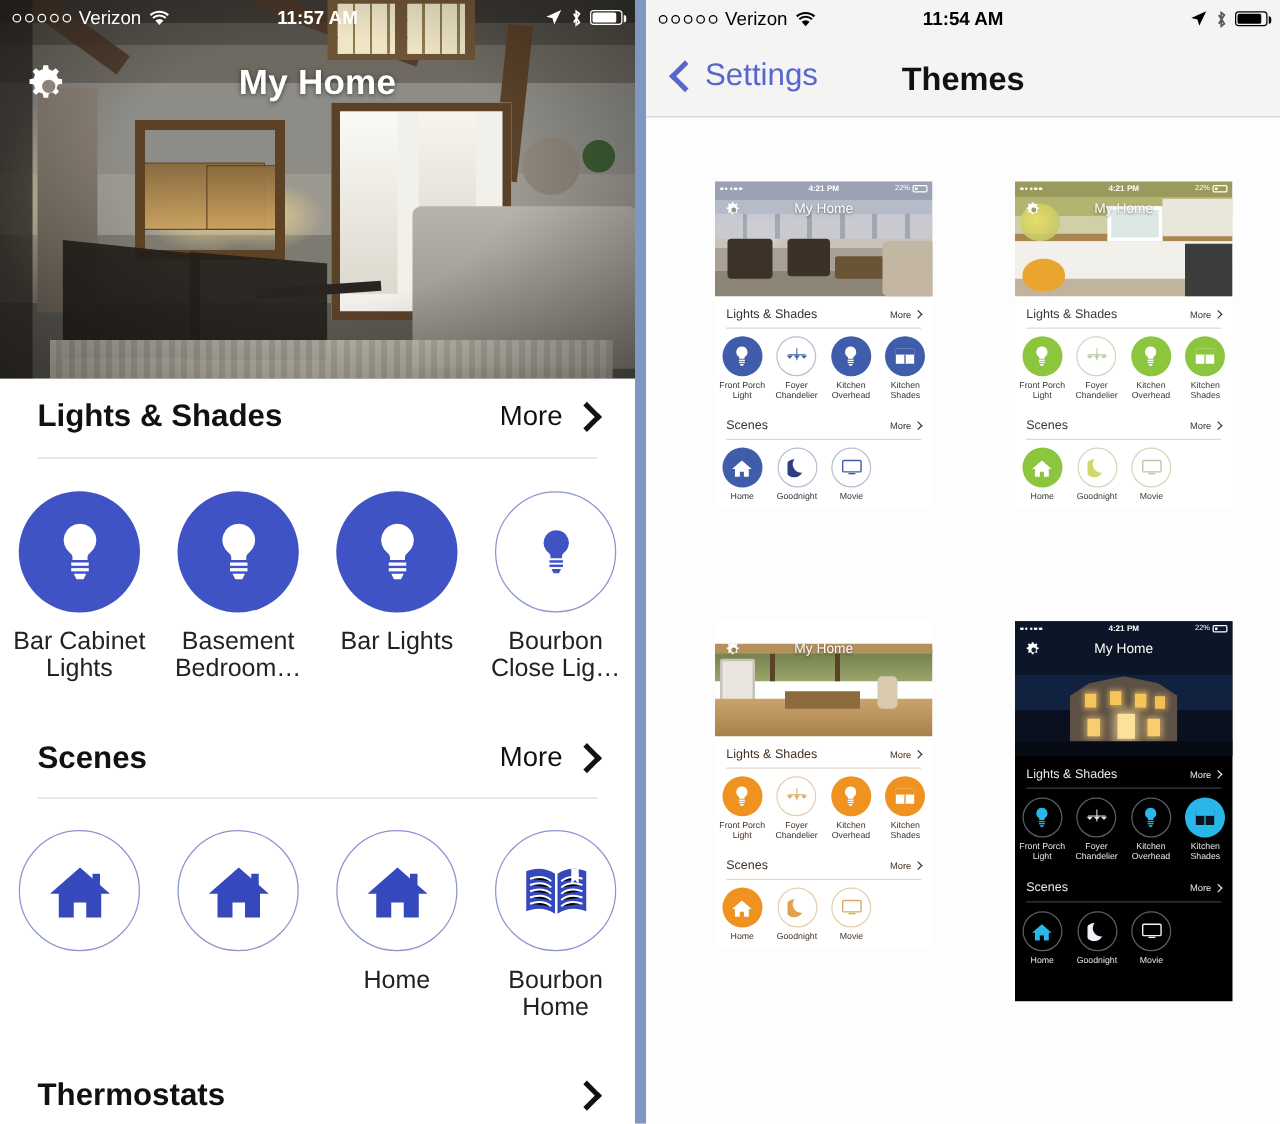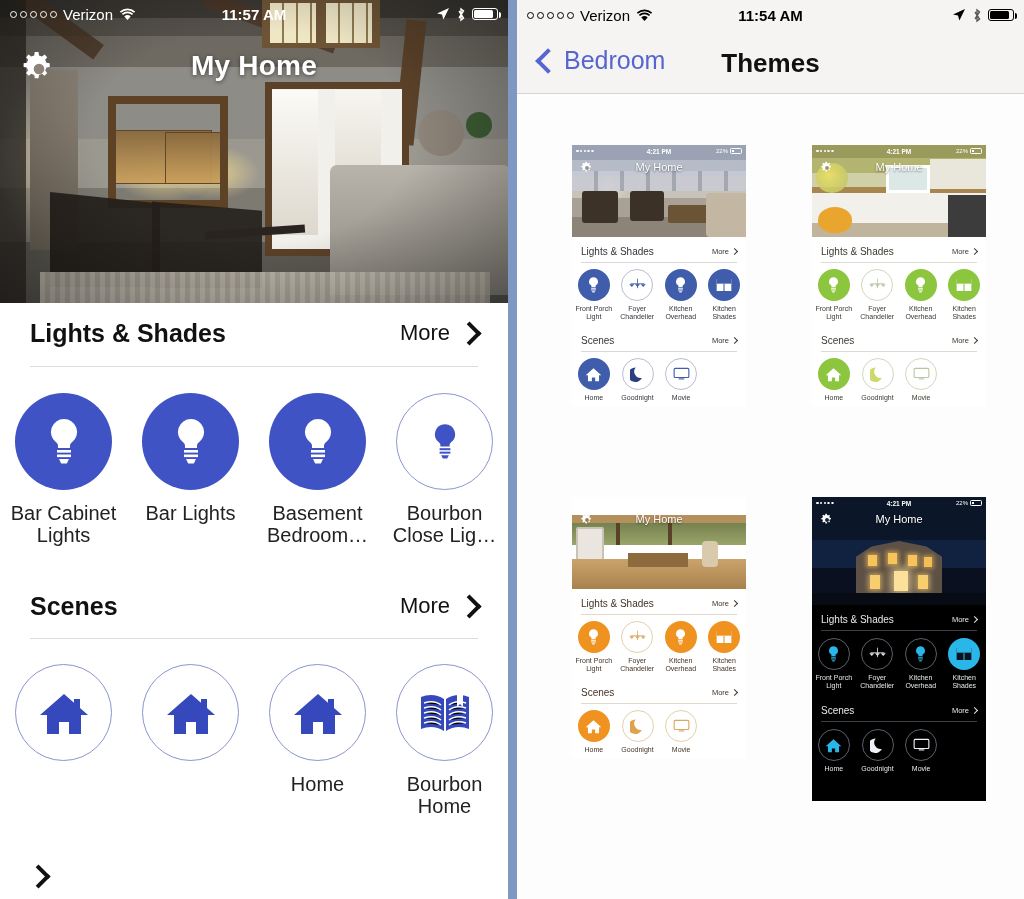--- a/index.html
+++ b/index.html
@@ -205,32 +205,32 @@
       </div>
       <div class="tile">
         <div class="circ on">
           <svg width="44" height="52" viewBox="0 0 44 52">
               <path fill="#fff" d="M22 3a13 13 0 0 0-8 23.3c1.4 1.1 2 2.2 2 3.6v2h12v-2c0-1.4.6-2.5 2-3.6A13 13 0 0 0 22 3z"></path>
               <rect x="15" y="34" width="14" height="2.6" fill="#fff"></rect>
               <rect x="15" y="38.5" width="14" height="2.6" fill="#fff"></rect>
               <path fill="#fff" d="M17 43h10l-2.2 4.4h-5.6z"></path>
             </svg>
         </div>
-        <div class="tile-lbl">Bar Lights</div>
+        <div class="tile-lbl">Basement Bedroom…</div>
       </div>
       <div class="tile">
         <div class="circ on">
           <svg width="44" height="52" viewBox="0 0 44 52">
               <path fill="#fff" d="M22 3a13 13 0 0 0-8 23.3c1.4 1.1 2 2.2 2 3.6v2h12v-2c0-1.4.6-2.5 2-3.6A13 13 0 0 0 22 3z"></path>
               <rect x="15" y="34" width="14" height="2.6" fill="#fff"></rect>
               <rect x="15" y="38.5" width="14" height="2.6" fill="#fff"></rect>
               <path fill="#fff" d="M17 43h10l-2.2 4.4h-5.6z"></path>
             </svg>
         </div>
-        <div class="tile-lbl">Basement Bedroom…</div>
+        <div class="tile-lbl">Bar Lights</div>
       </div>
       <div class="tile">
         <div class="circ off">
           <svg width="34" height="42" viewBox="0 0 44 52">
               <path fill="#4053c4" d="M22 3a13 13 0 0 0-8 23.3c1.4 1.1 2 2.2 2 3.6v2h12v-2c0-1.4.6-2.5 2-3.6A13 13 0 0 0 22 3z"></path>
               <rect x="15" y="34" width="14" height="2.6" fill="#4053c4"></rect>
               <rect x="15" y="38.5" width="14" height="2.6" fill="#4053c4"></rect>
               <path fill="#4053c4" d="M17 43h10l-2.2 4.4h-5.6z"></path>
             </svg>
         </div>
@@ -283,20 +283,21 @@
               <path d="M47 12c-6-2-12-2-17 2M47 17c-6-2-12-2-17 2M47 22c-6-2-12-2-17 2M47 27c-6-2-12-2-17 2M47 32c-6-2-12-2-17 2"></path>
             </g>
             <path fill="#fff" d="M38 4h6v12l-3-3-3 3z"></path>
           </svg>
         </div>
         <div class="tile-lbl">Bourbon Home</div>
       </div>
     </div>
 
     <div class="section-head" style="top:846px;">
+      <span class="section-title">Thermostats</span>
       <span class="more">
         <i class="chev"></i>
       </span>
     </div>
   </div>
 
   <div class="divider"></div>
 
   <div class="right-phone">
 
@@ -332,21 +333,21 @@
         </span>
         <span class="batt">
             <i></i>
           </span>
       </div>
     </div>
 
     <div class="r-navbar">
       <div class="back">
         <i class="back-chev"></i>
-        <span class="back-lbl">Bedroom</span>
+        <span class="back-lbl">Settings</span>
       </div>
       <div class="r-title">Themes</div>
     </div>
 
     <div class="thumb" style="left:55px;top:145px;background:#fff;color:#33343a;">
       <div class="th-hero" style="background:
              radial-gradient(ellipse 30px 24px at 36px 42px,rgba(255,248,226,.55),rgba(0,0,0,0) 70%),
              linear-gradient(#9ba2b4 0 16%,#b6bbc8 16% 34%,#c7c3bb 34% 58%,#a9a096 58% 78%,#8d8478 78% 100%);"></div>
       <div style="position:absolute;left:0;top:26px;width:100%;height:20px;background:repeating-linear-gradient(90deg,#c9ccd6 0 22px,#9aa0ad 22px 26px);opacity:.8;"></div>
       <div style="position:absolute;left:10px;top:46px;width:36px;height:32px;background:#3d3228;border-radius:3px;"></div>

